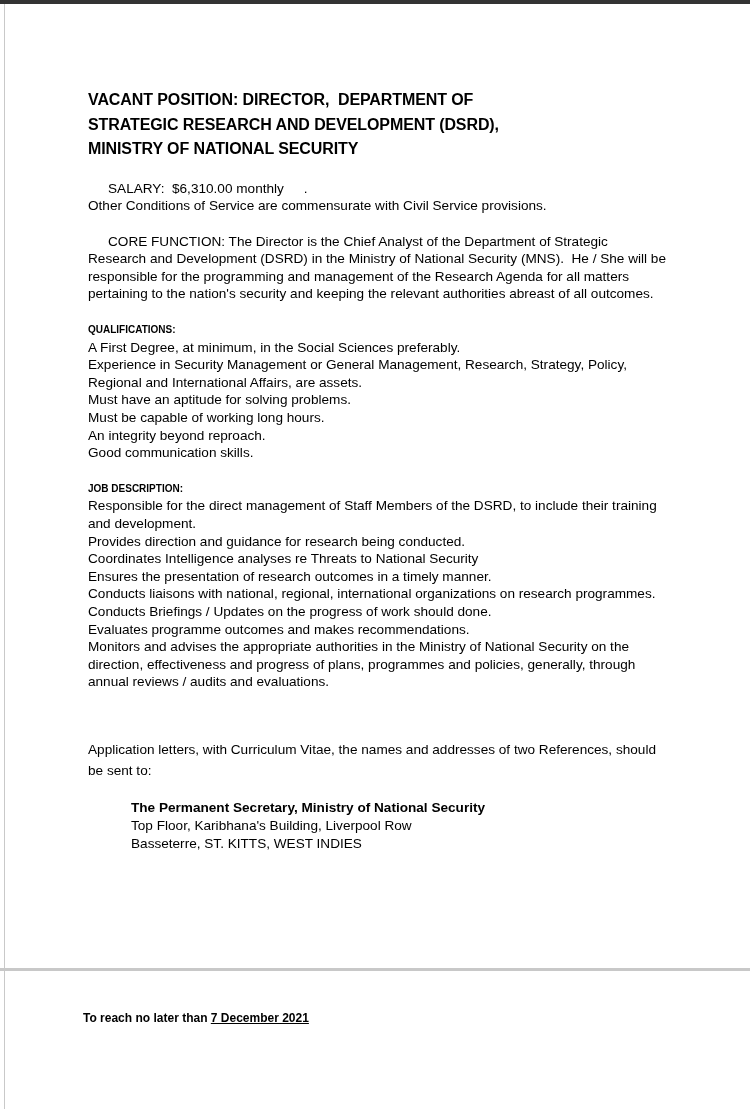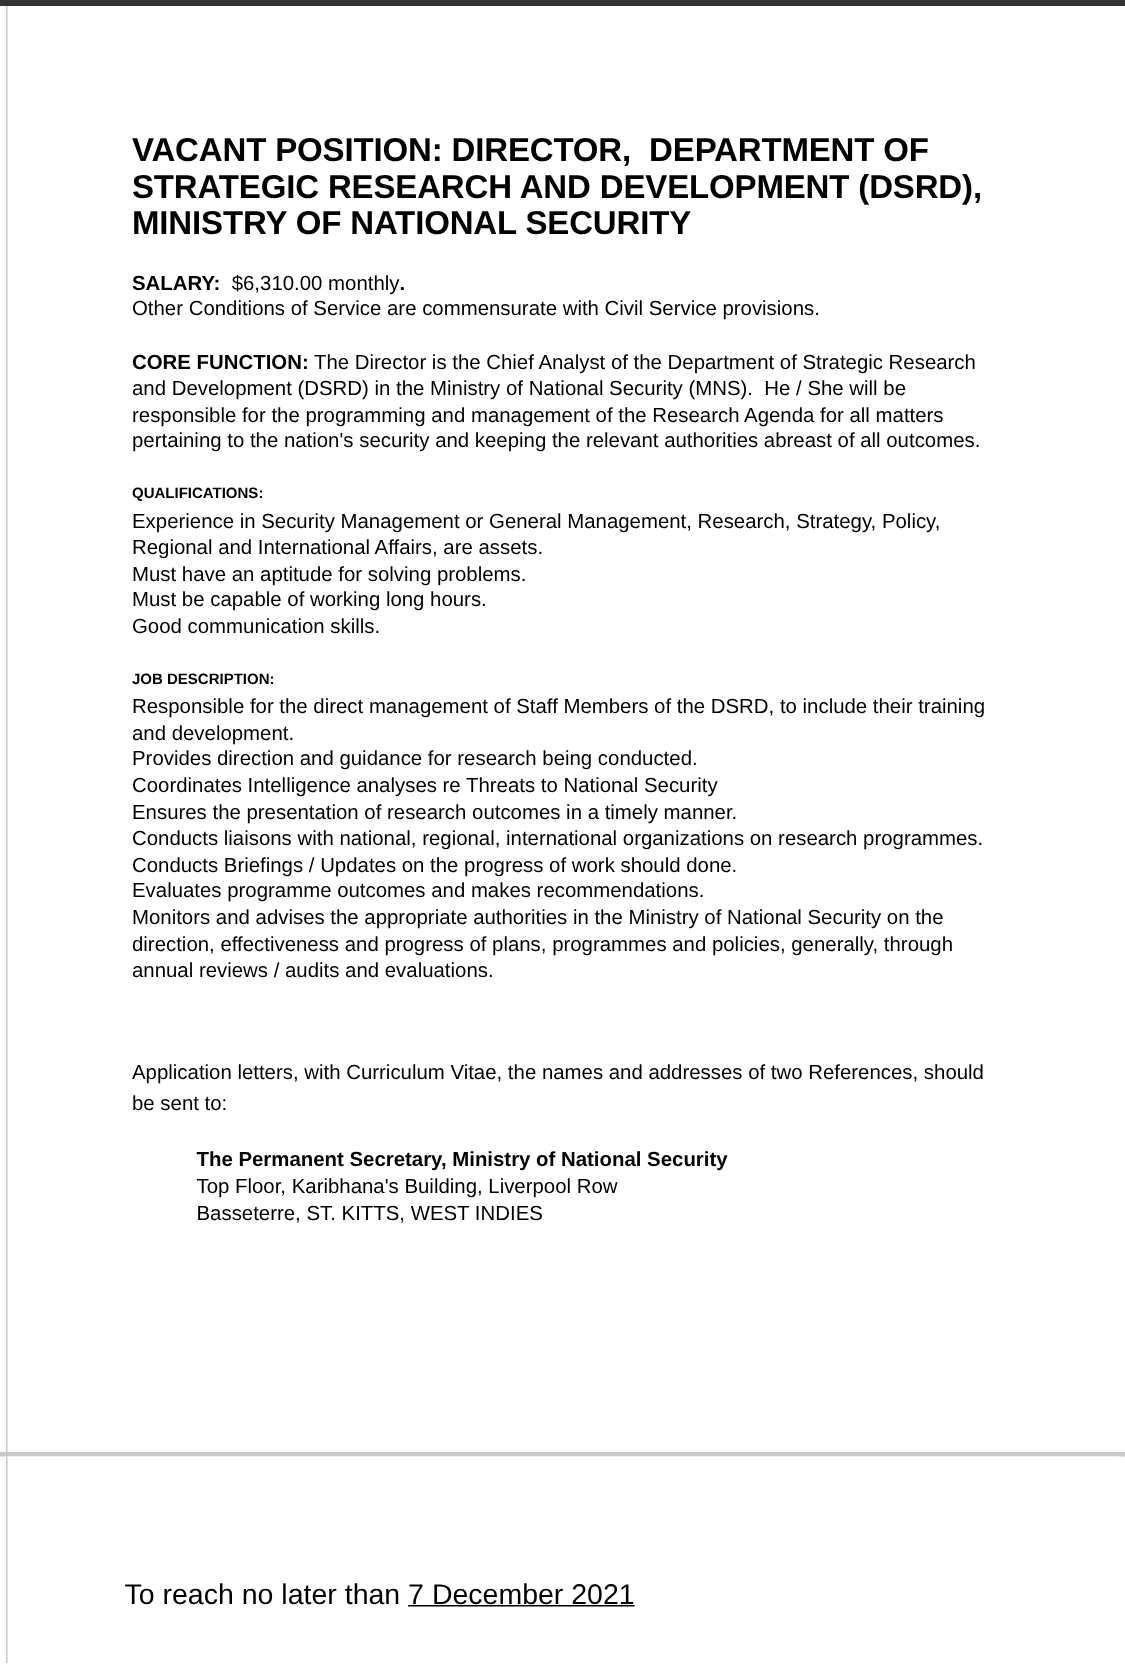--- a/index.html
+++ b/index.html
@@ -57,40 +57,41 @@
     border-left: 1px solid #c9c9c9;
     box-sizing: border-box;
   }
   .content {
     position: absolute;
     left: 83px;
     top: 84px;
     width: 580px;
   }
   .doc-title {
-    font-size: 22px;
+    font-size: 16px;
     font-weight: bold;
     line-height: 24.5px;
     letter-spacing: -0.1px;
     margin: 0;
     white-space: pre-wrap;
   }
   .block {
     margin-top: 18px;
   }
   .line {
     font-size: 13.6px;
     line-height: 17.6px;
     white-space: pre-wrap;
   }
   .line.loose {
     line-height: 21.5px;
   }
   .lead-bold {
-    font-weight: bold;
+    font-weight: normal;
+    margin-left: 20px;
   }
   .section-head {
     font-size: 10px;
     line-height: 17.6px;
     font-weight: bold;
   }
   .contact-block {
     margin-top: 17px;
     margin-left: 43px;
   }
@@ -109,24 +110,24 @@
     left: 353px;
     top: 0;
     white-space: nowrap;
   }
   .email-addr {
     font-weight: bold;
   }
   .footer-note {
     position: absolute;
     left: 83px;
-    top: 1055px;
-    font-size: 19px;
+    top: 1009px;
+    font-size: 12px;
     line-height: 18px;
-    font-weight: normal;
+    font-weight: bold;
     white-space: nowrap;
   }
   .footer-date {
     text-decoration: underline;
   }
   .spacer-lg {
     height: 30px;
   }
 </style>
 </head>
@@ -148,23 +149,25 @@
         <div class="line"><span class="lead-bold">SALARY:</span><span>  $6,310.00 monthly</span><span class="lead-bold">.</span></div>
         <div class="line">Other Conditions of Service are commensurate with Civil Service provisions.</div>
       </div>
 
       <div class="block">
         <div class="line"><span class="lead-bold">CORE FUNCTION:</span><span> The Director is the Chief Analyst of the Department of Strategic Research and Development (DSRD) in the Ministry of National Security (MNS).  He / She will be responsible for the programming and management of the Research Agenda for all matters pertaining to the nation's security and keeping the relevant authorities abreast of all outcomes.</span></div>
       </div>
 
       <div class="block">
         <div class="section-head">QUALIFICATIONS:</div>
+        <div class="line">A First Degree, at minimum, in the Social Sciences preferably.</div>
         <div class="line">Experience in Security Management or General Management, Research, Strategy, Policy, Regional and International Affairs, are assets.</div>
         <div class="line">Must have an aptitude for solving problems.</div>
         <div class="line">Must be capable of working long hours.</div>
+        <div class="line">An integrity beyond reproach.</div>
         <div class="line">Good communication skills.</div>
       </div>
 
       <div class="block">
         <div class="section-head">JOB DESCRIPTION:</div>
         <div class="line">Responsible for the direct management of Staff Members of the DSRD, to include their training and development.</div>
         <div class="line">Provides direction and guidance for research being conducted.</div>
         <div class="line">Coordinates Intelligence analyses re Threats to National Security</div>
         <div class="line">Ensures the presentation of research outcomes in a timely manner.</div>
         <div class="line">Conducts liaisons with national, regional, international organizations on research programmes.</div>

